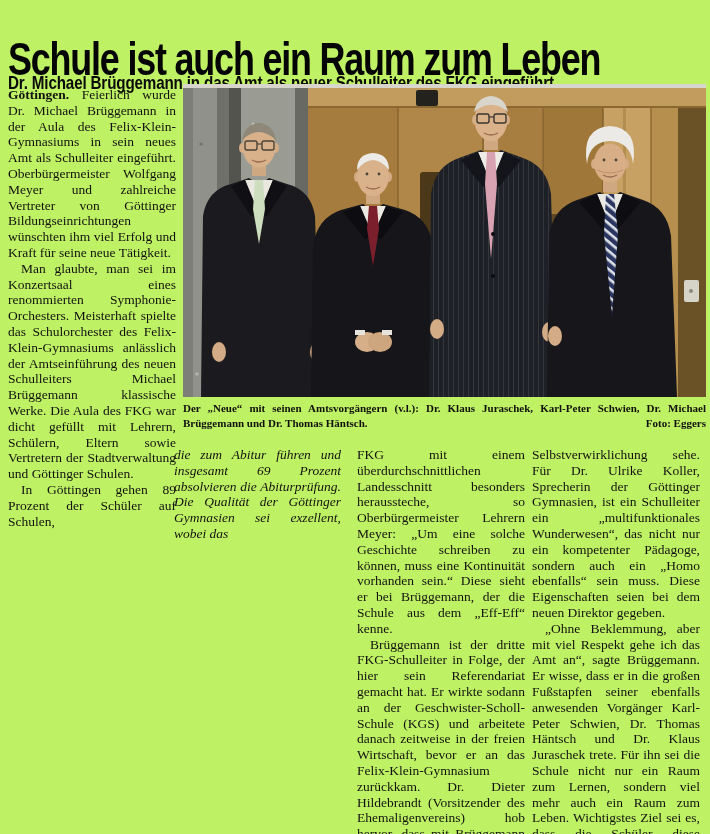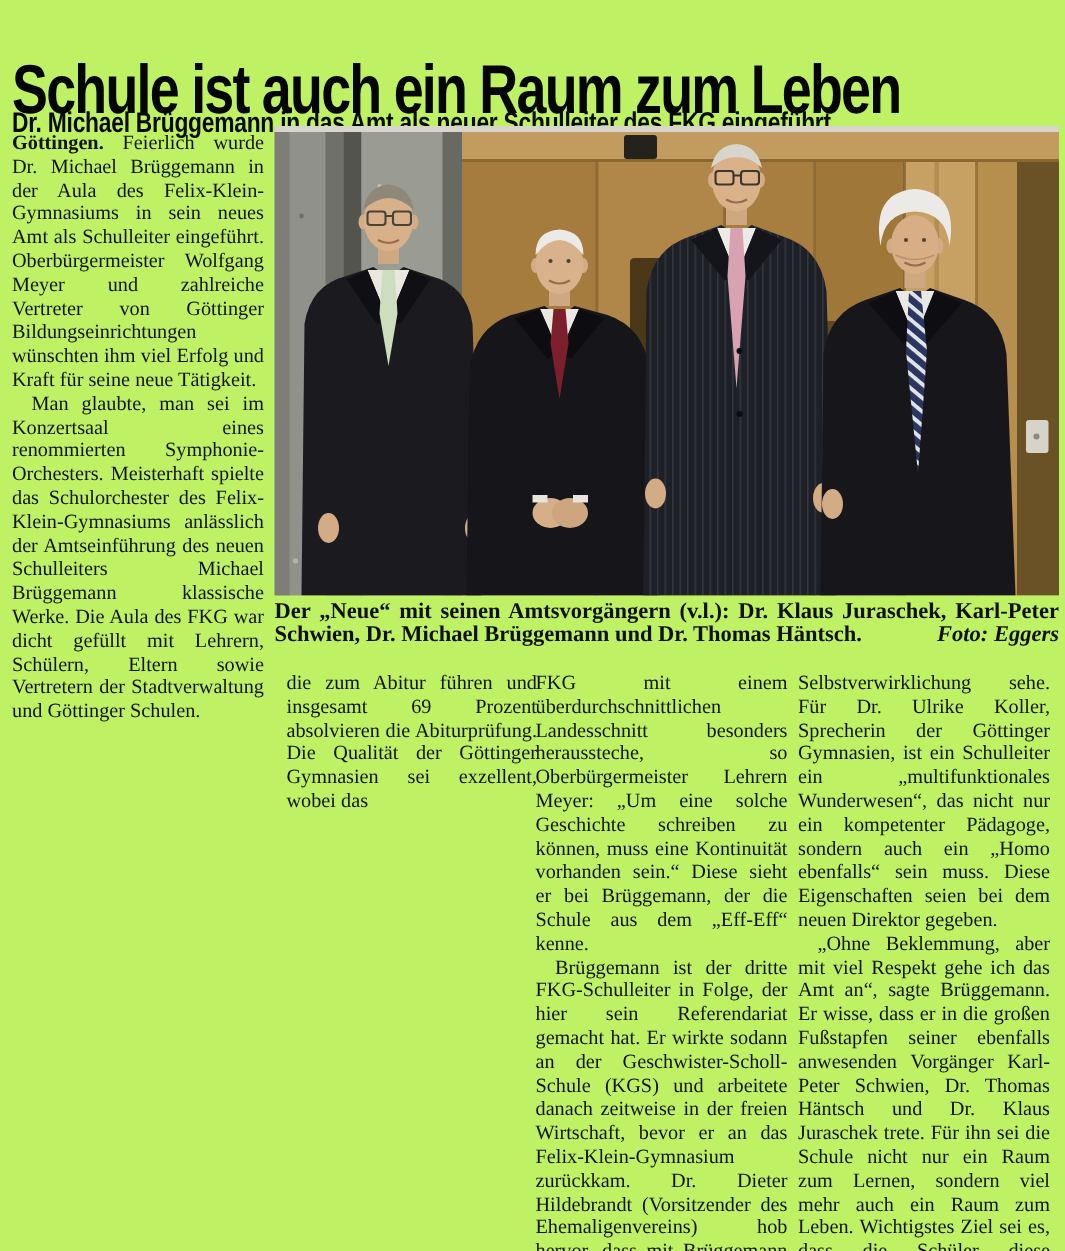--- a/index.html
+++ b/index.html
@@ -18,43 +18,44 @@
     position:absolute;left:8px;top:56px;
     font-family:"Liberation Sans", sans-serif;font-weight:700;
     font-size:19px;letter-spacing:-.2px;white-space:nowrap;
     transform:scaleX(.80);transform-origin:0 0;color:#0a0a0a;
   }
   .textcol{position:absolute;font-size:13.5px;line-height:15.8px;text-align:justify;color:#121212;}
   .textcol p{margin:0;}
   .textcol p.indent{text-indent:13px;}
   .lead-in{font-weight:700;}
   #leftcol{left:8px;top:87px;width:168px;}
-  #col2{left:191px;top:447px;width:167px;}
+  #col2{left:174px;top:447px;width:167px;font-style:italic;}
   #col3{left:357px;top:447px;width:168px;}
   #col4{left:532px;top:447px;width:168px;}
   .photo{position:absolute;left:183px;top:84px;width:523px;height:313px;line-height:0;}
   .photo svg{display:block;}
   .caption{
     position:absolute;left:183px;top:401px;width:523px;
-    font-size:15px;line-height:15px;font-weight:700;text-align:justify;color:#101010;
-  }
-  .credit{float:right;font-weight:700;font-style:italic;}
+    font-size:11px;line-height:15px;font-weight:700;text-align:justify;color:#101010;
+  }
+  .credit{float:right;font-weight:700;}
 </style>
 </head>
 <body>
 
 <div class="page">
 
   <h1 class="headline">Schule ist auch ein Raum zum Leben</h1>
   <h2 class="subheadline">Dr. Michael Brüggemann in das Amt als neuer Schulleiter des FKG eingeführt</h2>
 
   <div class="textcol" id="leftcol">
     <p><span class="lead-in">Göttingen.</span>
       <span>Feierlich wurde Dr. Michael Brüggemann in der Aula des Felix-Klein-Gymnasiums in sein neues Amt als Schulleiter eingeführt. Oberbürgermeister Wolfgang Meyer und zahlreiche Vertreter von Göttinger Bildungseinrichtungen wünschten ihm viel Erfolg und Kraft für seine neue Tätigkeit.</span></p>
     <p class="indent">Man glaubte, man sei im Konzertsaal eines renommierten Symphonie-Orchesters. Meisterhaft spielte das Schulorchester des Felix-Klein-Gymnasiums anlässlich der Amtseinführung des neuen Schulleiters Michael Brüggemann klassische Werke. Die Aula des FKG war dicht gefüllt mit Lehrern, Schülern, Eltern sowie Vertretern der Stadtverwaltung und Göttinger Schulen.</p>
+    <p class="indent">In Göttingen gehen 89 Prozent der Schüler auf Schulen,</p>
   </div>
 
   <figure class="photo" style="margin:0">
     <svg width="523" height="313" viewBox="0 0 523 313" xmlns="http://www.w3.org/2000/svg">
       <defs>
         <pattern id="pinstripe" width="5" height="5" patternUnits="userSpaceOnUse">
           <rect width="5" height="5" fill="none"></rect>
           <rect x="0" y="0" width="1" height="5" fill="#ffffff" opacity="0.10"></rect>
         </pattern>
         <pattern id="tieStripe" width="7" height="7" patternUnits="userSpaceOnUse" patternTransform="rotate(40)">

